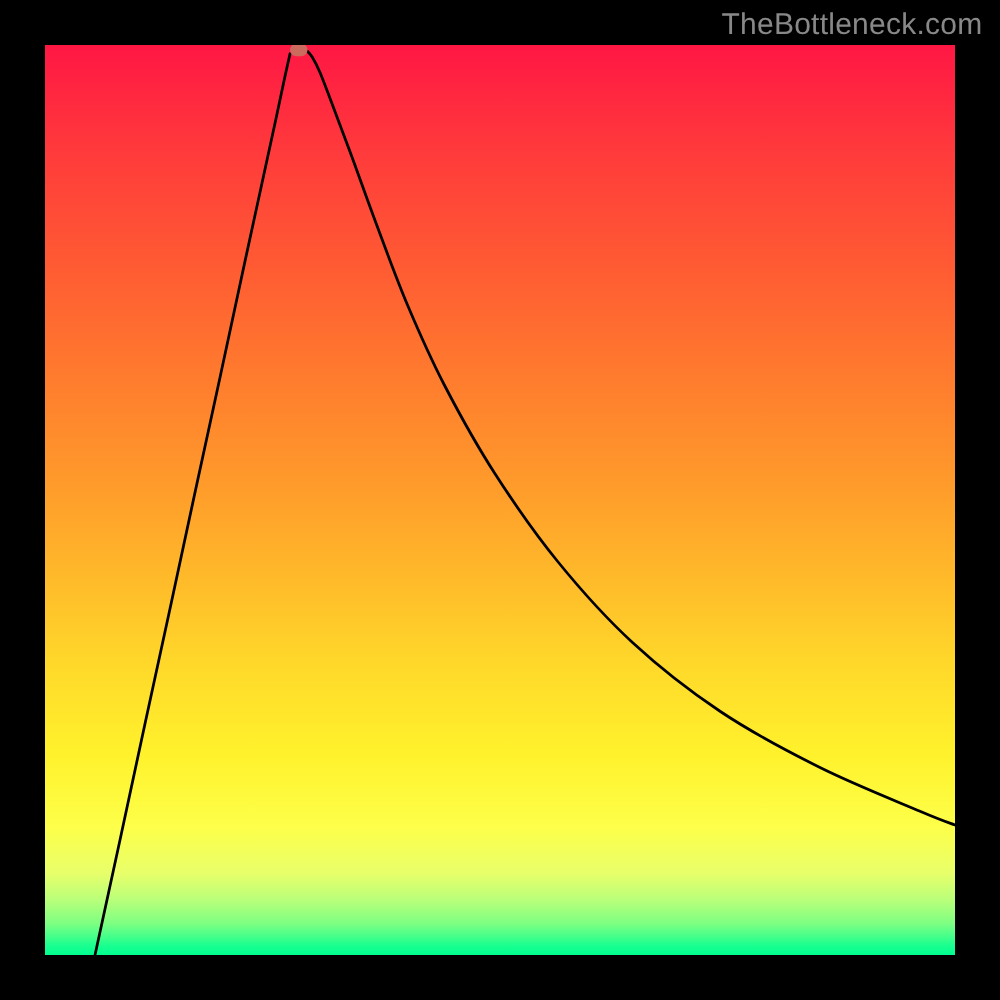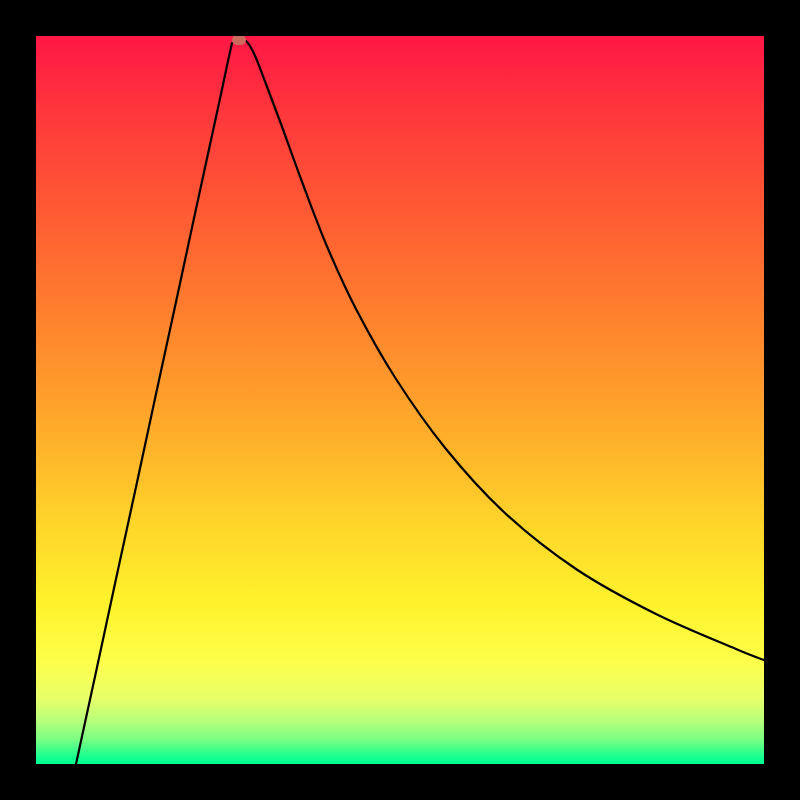--- a/index.html
+++ b/index.html
@@ -72,20 +72,21 @@
     background: #cc6a5e;
     border-radius: 5px;
     transform: translate(-50%, -50%);
   }
 </style>
 </head>
 <body>
 
 <div class="frame">
 
+  <div class="watermark">TheBottleneck.com</div>
 
   <div class="plot-area">
     <div class="gradient"></div>
 
     <svg class="curve" viewBox="0 0 728 728" preserveAspectRatio="none">
       <path id="left-path" fill="none" stroke="#000" stroke-width="2.2" stroke-linecap="round" d="M40 728 L60 636 L80 543 L100 451 L120 358 L140 266 L160 173 L175 104 L185 58 L192 25 L196 7"></path>
       <path id="right-path" fill="none" stroke="#000" stroke-width="2.2" stroke-linecap="round" d="M210 5 C210.7 5.8 212.3 7.2 214 10 C215.7 12.8 217.3 15.7 220 22 C222.7 28.3 225.8 37.0 230 48 C234.2 59.0 239.2 72.2 245 88 C250.8 103.8 257.5 123.0 265 143 C272.5 163.0 280.8 186.3 290 208 C299.2 229.7 308.3 250.5 320 273 C331.7 295.5 345.0 319.7 360 343 C375.0 366.3 391.7 390.5 410 413 C428.3 435.5 448.3 458.0 470 478 C491.7 498.0 515.0 516.3 540 533 C565.0 549.7 593.3 564.7 620 578 C646.7 591.3 682.0 605.3 700 613 C718.0 620.7 723.3 622.2 728 624"></path>
     </svg>
 
     <div id="marker" class="marker" style="left: 203px; top: 4px; background: rgb(204, 106, 94);"></div>

